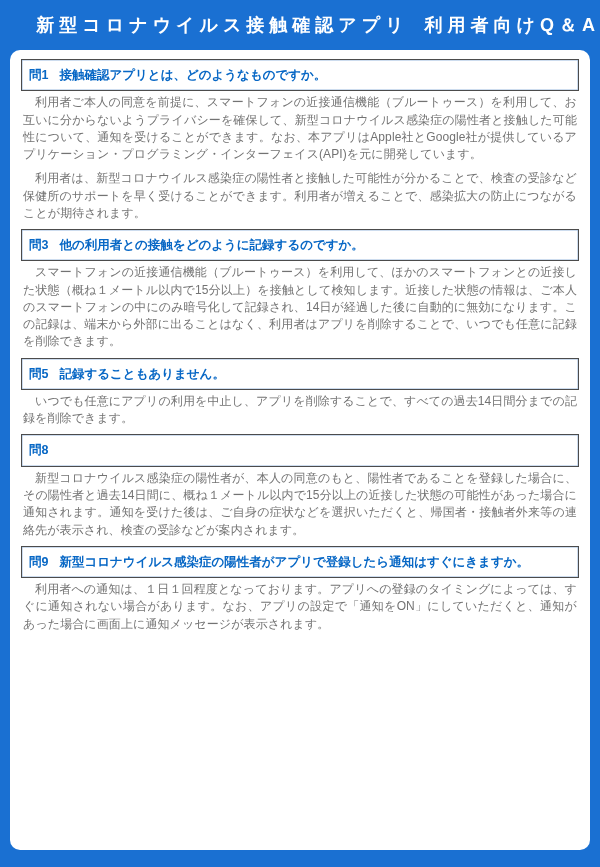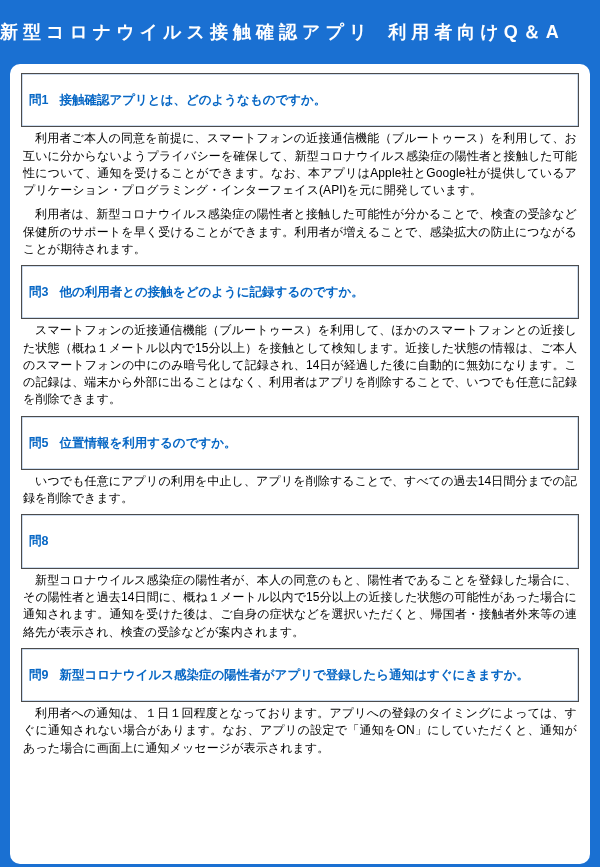--- a/index.html
+++ b/index.html
@@ -8,24 +8,24 @@
   }
   body {
     width: 600px;
     height: 867px;
     background: #1a70d2;
     font-family: "Liberation Sans", "DejaVu Sans", sans-serif;
     overflow: hidden;
     box-sizing: border-box;
   }
   .page-header {
-    height: 64px;
+    height: 50px;
     display: flex;
     align-items: center;
-    justify-content: flex-start;
+    justify-content: flex-end;
   }
   .page-title {
     margin: 0;
     display: flex;
     align-items: baseline;
     gap: 16px;
     color: #ffffff;
     font-size: 18px;
     font-weight: 700;
     letter-spacing: 5px;
@@ -40,33 +40,33 @@
     min-height: 800px;
   }
   .qa-item { margin: 0; }
   .q-bar {
     border: 1.5px solid #4c4c4c;
     background: #ffffff;
     color: #0767c5;
     font-weight: 700;
     font-size: 12.5px;
     line-height: 1.3;
-    padding: 18px 7px;
+    padding: 7px 7px;
     display: flex;
     gap: 11px;
     align-items: baseline;
     box-shadow: inset 0 0 0 0.5px #9bb9dd;
   }
   .q-label { flex: 0 0 auto; white-space: nowrap; }
   .q-text { flex: 1 1 auto; }
   .answer {
     margin: 3px 2px 7px 2px;
     font-size: 12px;
     line-height: 1.44;
-    color: #000000;
+    color: #737373;
     text-indent: 1em;
     text-align: justify;
     letter-spacing: 0.1px;
   }
 </style>
 </head>
 <body>
 
 <header class="page-header">
   <h1 class="page-title">
@@ -93,21 +93,21 @@
       <span class="q-label">問3</span>
       <span class="q-text">他の利用者との接触をどのように記録するのですか。</span>
     </div>
     <p class="answer">スマートフォンの近接通信機能（ブルートゥース）を利用して、ほかのスマートフォンとの近接した状態（概ね１メートル以内で15分以上）を接触として検知します。近接した状態の情報は、ご本人のスマートフォンの中にのみ暗号化して記録され、14日が経過した後に自動的に無効になります。この記録は、端末から外部に出ることはなく、利用者はアプリを削除することで、いつでも任意に記録を削除できます。</p>
   </section>
 
 
   <section class="qa-item">
     <div class="q-bar">
       <span class="q-label">問5</span>
-      <span class="q-text">位置情報を利用するのですか。</span>
+      <span class="q-text">記録することもありません。</span>
     </div>
   </section>
 
 
   <section class="qa-item">
     <p class="answer">いつでも任意にアプリの利用を中止し、アプリを削除することで、すべての過去14日間分までの記録を削除できます。</p>
   </section>
 
   <section class="qa-item">
     <div class="q-bar">

